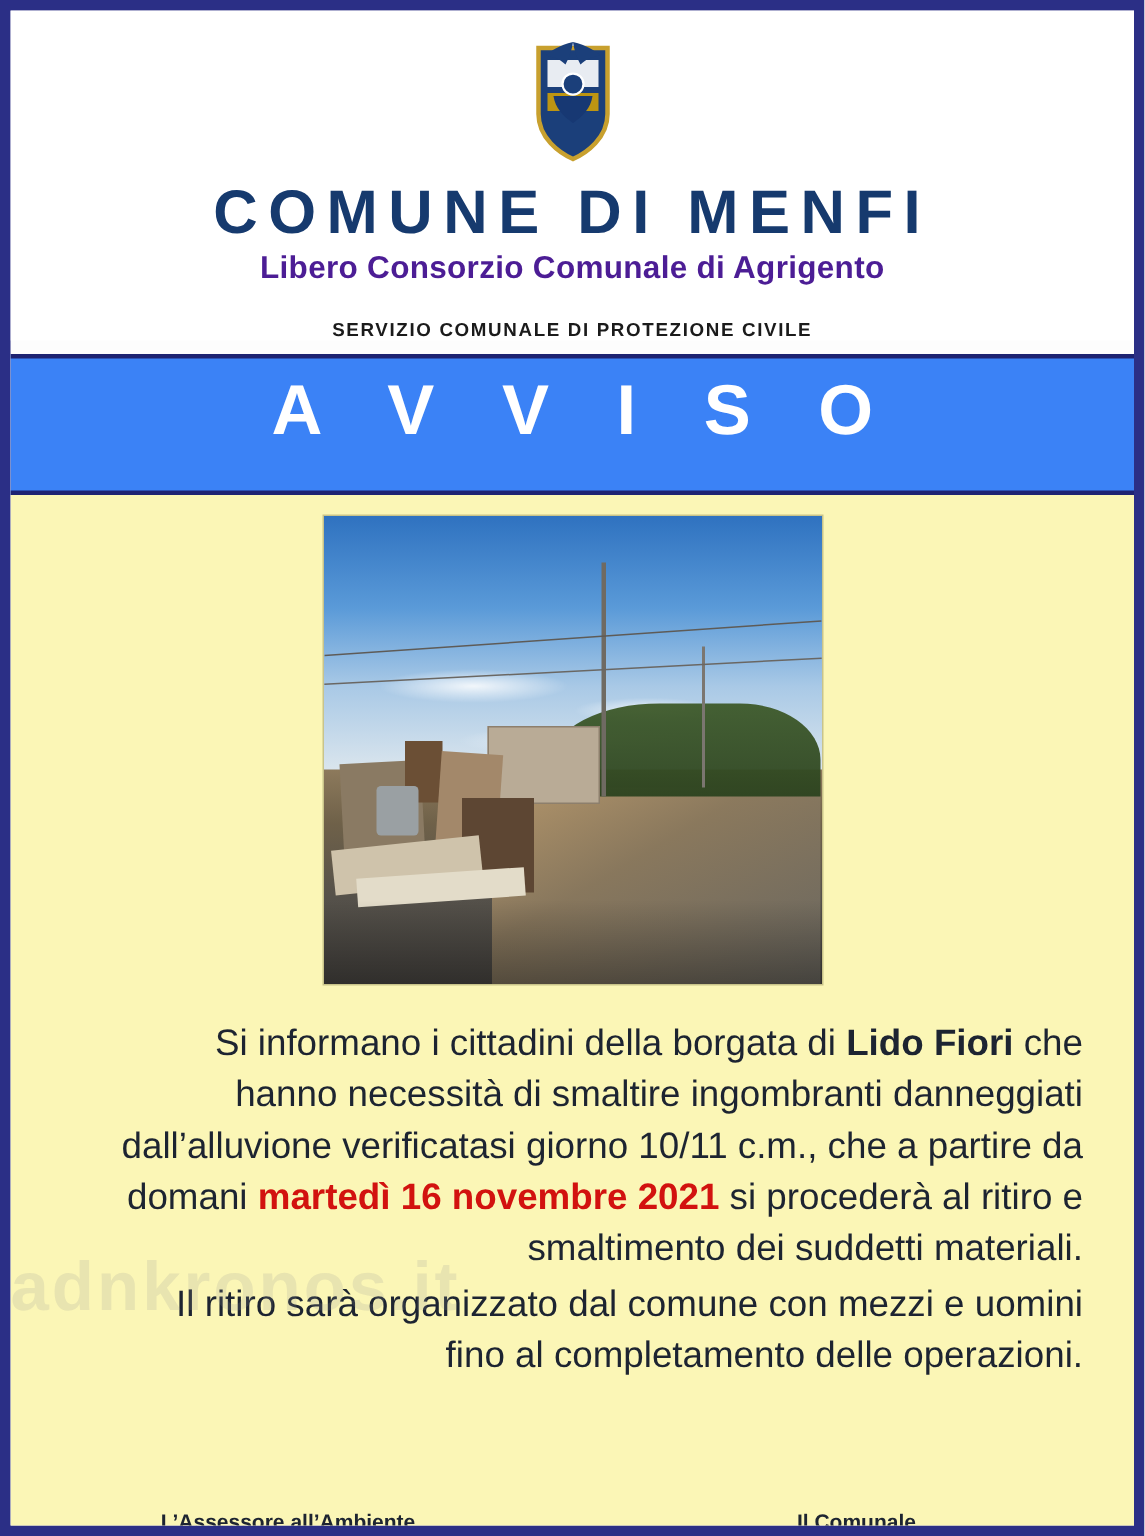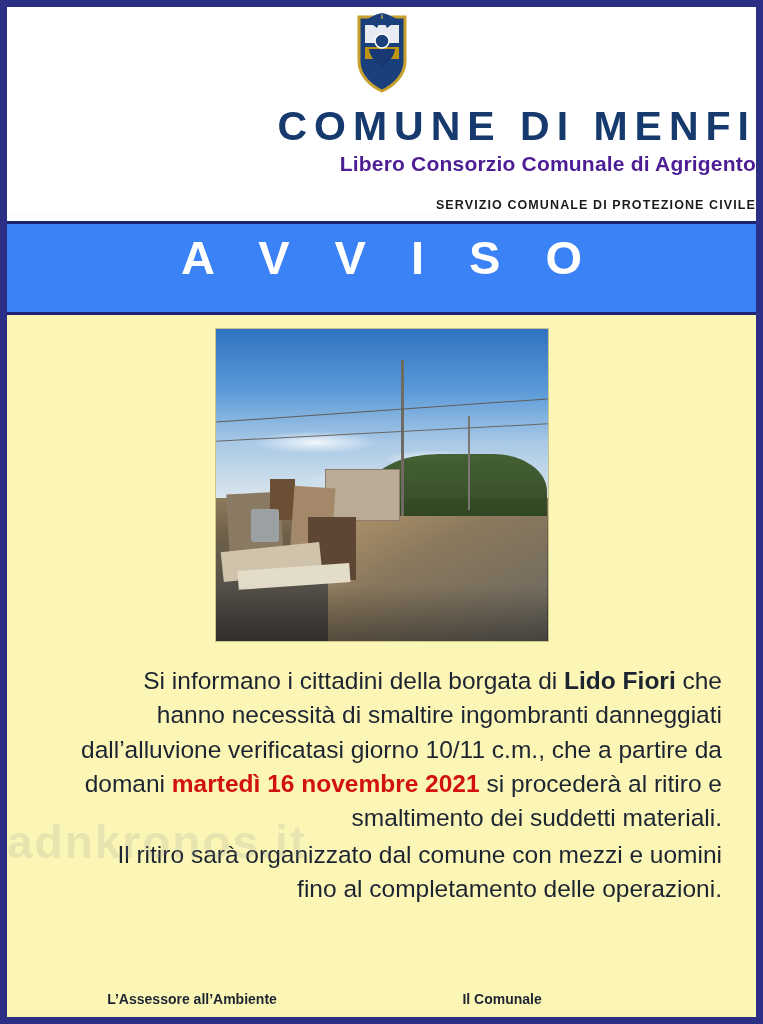--- a/index.html
+++ b/index.html
@@ -18,22 +18,22 @@
     background: #fdfdfd;
     border-left: 7px solid #2b2f86;
     border-right: 7px solid #2b2f86;
     border-top: 7px solid #2b2f86;
     border-bottom: 7px solid #2b2f86;
     overflow: hidden;
   }
   
   .header {
     background: #ffffff;
-    padding-top: 4px;
-    text-align: right;
+    padding-top: 19px;
+    text-align: center;
   }
   .crest {
     width: 62px;
     height: 82px;
     margin: 0 auto;
     position: relative;
   }
   .crest svg { display:block; }
 
   .comune-title {
@@ -167,21 +167,21 @@
   .para-indent { text-indent: 42px; }
   .bold { font-weight: bold; }
   .red-bold { color: #d2120f; font-weight: bold; }
 
   
   .signatures {
     position: absolute;
     left: 0; right: 0;
     bottom: 68px;
     display: flex;
-    justify-content: flex-start;
+    justify-content: space-between;
     padding: 0 30px;
   }
   .sig-block { text-align:center; width: 45%; }
   .sig-role { font-size: 14px; font-weight: bold; color:#1d2431; }
   .sig-name { font-size: 14px; font-style: italic; color:#1d2431; margin-top:3px; }
 </style>
 </head>
 <body>
 
 <div class="poster">

